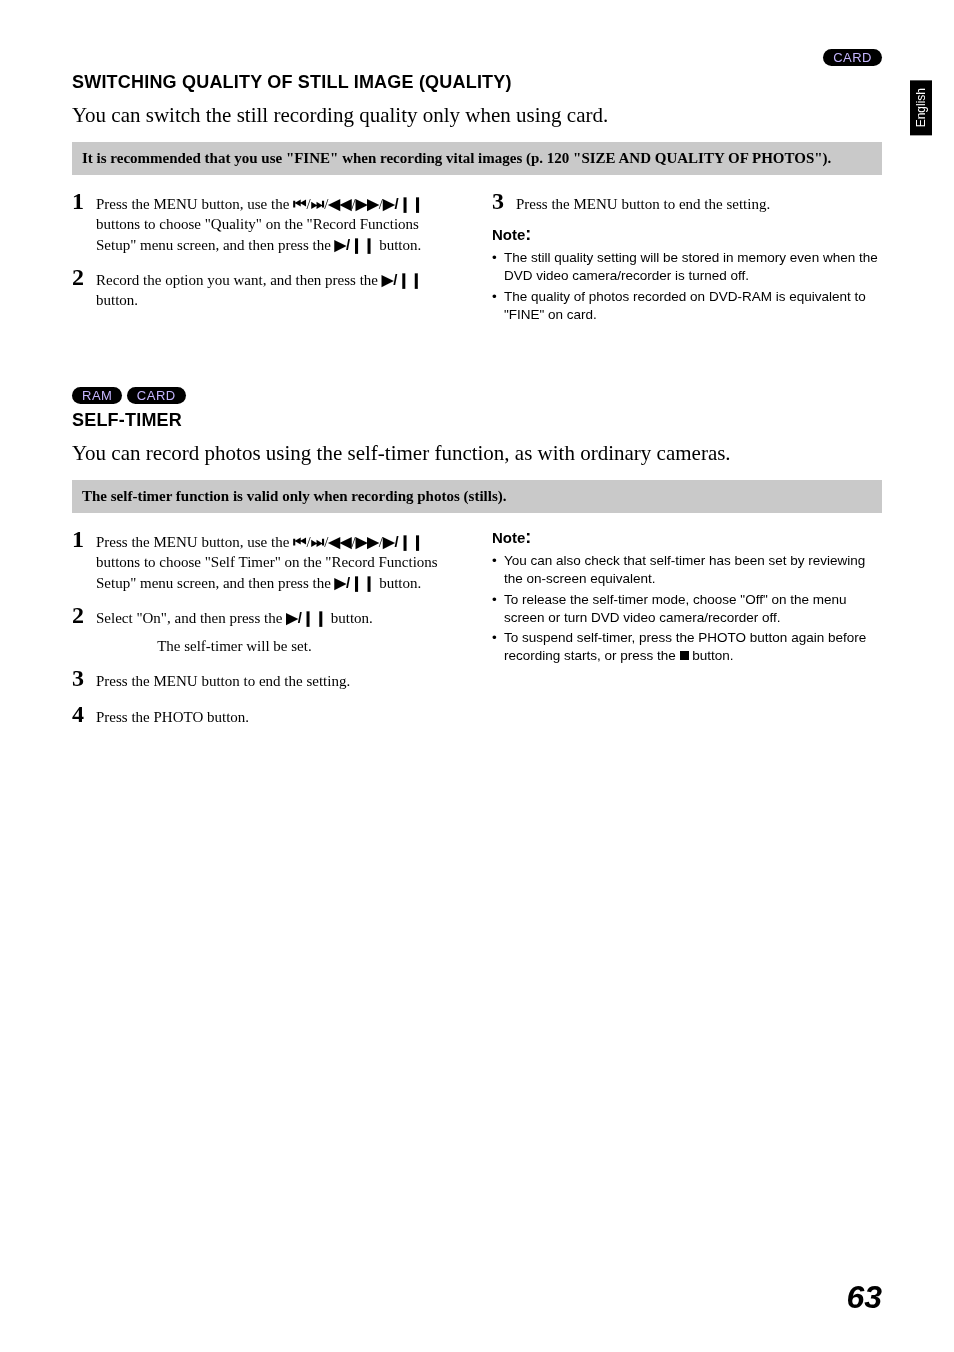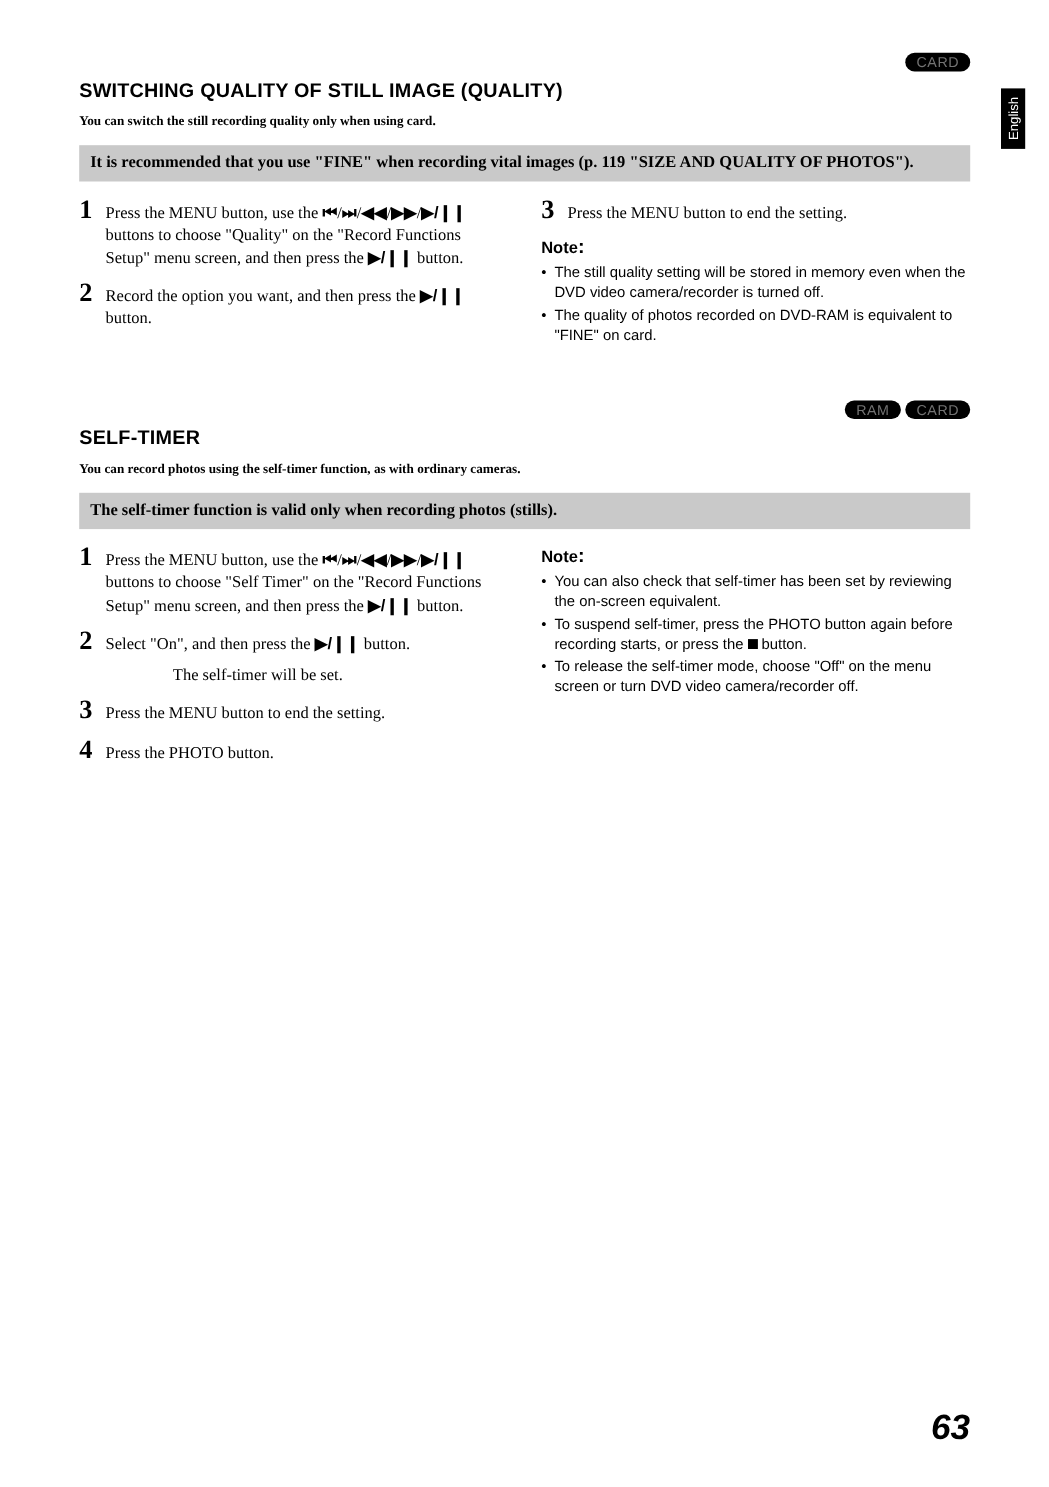--- a/index.html
+++ b/index.html
@@ -24,40 +24,39 @@
     color: #fff;
     font-size: 12px;
     padding: 8px 4px;
     writing-mode: vertical-rl;
     transform: rotate(180deg);
     text-align: center;
   }
   .badge {
     display: inline-block;
     background: #000;
-    color: #737373;
+    color: #c4b5fd;
     font-size: 13px;
     padding: 1px 10px;
     border-radius: 10px;
     font-weight: normal;
     letter-spacing: 0.5px;
   }
   .top-badges { text-align: right; margin-bottom: 6px; }
-  .mid-badges { text-align: right; margin-top: 48px; margin-bottom: 6px; }
+  .mid-badges { margin-top: 60px; margin-bottom: 6px; }
   h2 {
     font-size: 18px;
     font-weight: bold;
     margin-bottom: 10px;
     letter-spacing: 0.2px;
   }
   .intro {
     font-family: "Book Antiqua", Palatino, Georgia, serif;
-    font-size: 12px;
+    font-size: 21px;
     margin-bottom: 14px;
-    font-weight: bold;
   }
   .highlight {
     background: #c9c9c9;
     padding: 8px 10px;
     font-family: "Book Antiqua", Palatino, Georgia, serif;
     font-weight: bold;
     font-size: 15px;
     margin-bottom: 14px;
   }
   .cols {
@@ -137,21 +136,21 @@
 <div class="page">
 
   <div class="side-tab">English</div>
 
   <div class="top-badges">
     <span class="badge">CARD</span>
   </div>
 
   <h2>SWITCHING QUALITY OF STILL IMAGE (QUALITY)</h2>
   <p class="intro">You can switch the still recording quality only when using card.</p>
-  <div class="highlight">It is recommended that you use "FINE" when recording vital images (p. 119 "SIZE AND QUALITY OF PHOTOS").</div>
+  <div class="highlight">It is recommended that you use "FINE" when recording vital images (p. 120 "SIZE AND QUALITY OF PHOTOS").</div>
 
   <div class="cols">
     <div class="col">
       <div class="step">
         <div class="num">1</div>
         <div class="body">
           <span>Press the MENU button, use the </span><span class="glyph">⏮</span>/<span class="glyph">⏭</span>/<span class="glyph">◀◀</span>/<span class="glyph">▶▶</span>/<span class="glyph">▶/❙❙</span><span> buttons to choose "Quality" on the "Record Functions Setup" menu screen, and then press the </span><span class="glyph">▶/❙❙</span><span> button.</span>
         </div>
       </div>
       <div class="step">
@@ -209,23 +208,23 @@
         <div class="body">
           <span>Press the PHOTO button.</span>
         </div>
       </div>
     </div>
     <div class="col">
       <div>
         <div class="note-head"><span>Note</span><span class="colon">:</span></div>
         <ul class="bullets">
           <li>You can also check that self-timer has been set by reviewing the on-screen equivalent.</li>
+          <li>To release the self-timer mode, choose "Off" on the menu screen or turn DVD video camera/recorder off.</li>
           <li>
             <span>To suspend self-timer, press the PHOTO button again before recording starts, or press the <span class="stop-sq"></span> button.</span>
           </li>
-          <li>To release the self-timer mode, choose "Off" on the menu screen or turn DVD video camera/recorder off.</li>
         </ul>
       </div>
     </div>
   </div>
 
   <div class="page-num">63</div>
 </div>
 
 </body></html>

